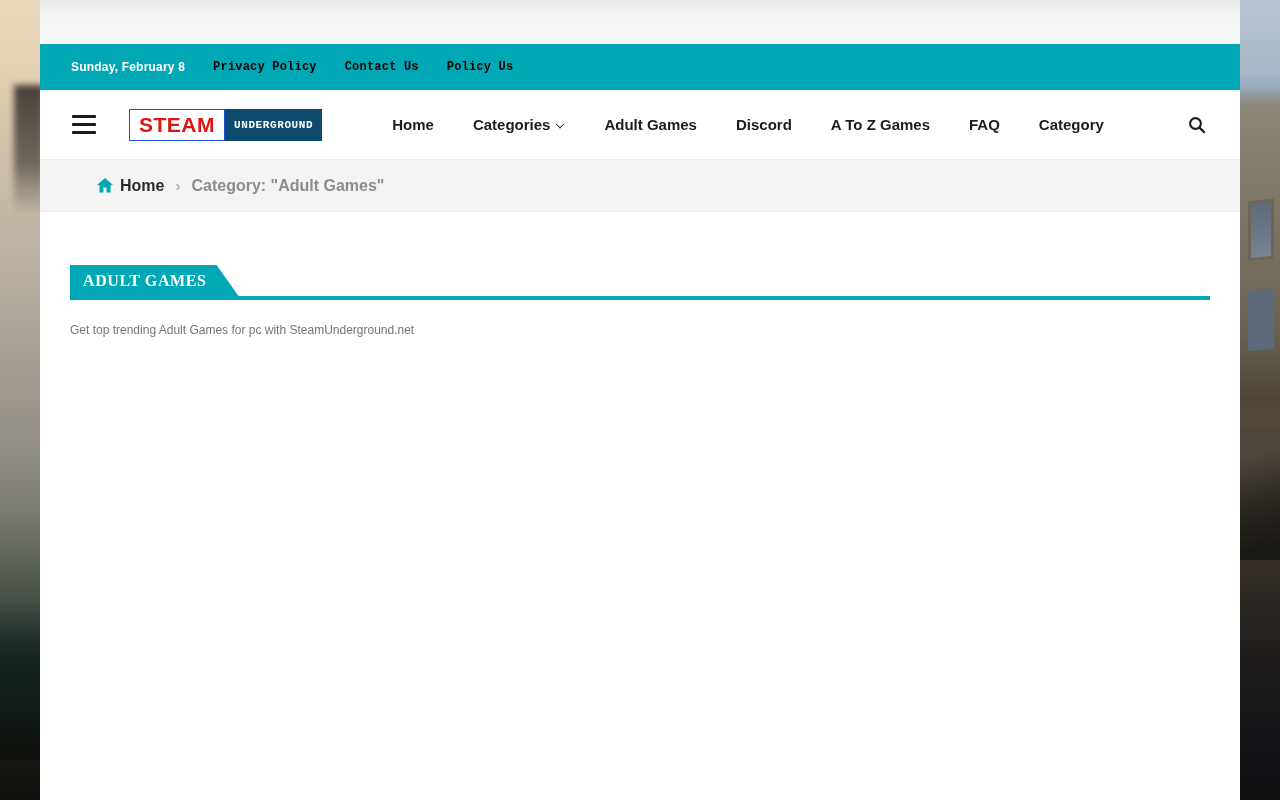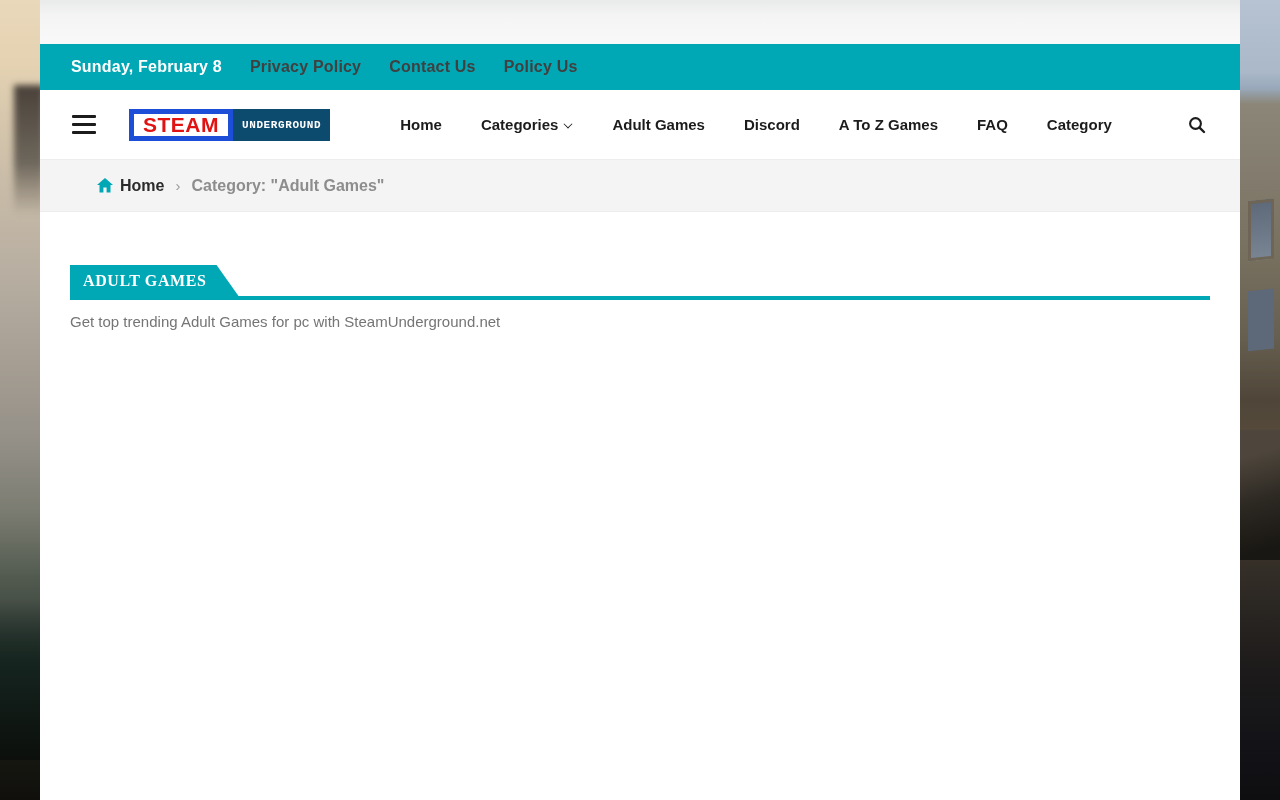--- a/index.html
+++ b/index.html
@@ -51,35 +51,35 @@
     position: absolute; left: 40px; top: 0; width: 1200px; height: 800px;
     display: flex; flex-direction: column; background: #ffffff;
   }
 
   .top-gap { height: 44px; background: linear-gradient(180deg, #e9eaea 0%, #f4f4f4 35%, #f9f9f9 100%); }
 
   
   .topbar {
     height: 46px; background: #00a8b5; color: #ffffff;
     display: flex; align-items: center; padding: 0 31px; gap: 28px;
-    font-size: 16px; font-weight: 600; letter-spacing: 0.2px;
+    font-size: 12px; font-weight: 600; letter-spacing: 0.2px;
   }
-  .topbar a { color: #404040; text-decoration: none; cursor: pointer; }
+  .topbar a { color: #000000; text-decoration: none; cursor: pointer; font-family: Liberation Mono, monospace; }
 
   
   .header {
     height: 70px; background: #ffffff; display: flex; align-items: center;
     padding: 0 30px 0 32px; border-bottom: 1px solid #ededed;
   }
   .menu-btn { width: 24px; display: flex; flex-direction: column; gap: 5px; cursor: pointer; }
   .menu-btn span { display: block; height: 3px; width: 24px; background: #1c1c1c; border-radius: 1px; }
 
   .logo { display: flex; align-items: stretch; margin-left: 33px; cursor: pointer; height: 32px; }
   .logo-steam {
-    background: #ffffff; border: 5px solid #1d4ed8; color: #e11212;
+    background: #ffffff; border: 1px solid #1d4ed8; color: #e11212;
     font-weight: 700; font-size: 21px; letter-spacing: 0.5px;
     display: flex; align-items: center; padding: 0 9px;
     font-family: "Liberation Sans", sans-serif; transform-origin: left center;
   }
   .logo-underground {
     background: #0c4a6e; color: #ffffff; font-weight: 700; font-size: 11px;
     letter-spacing: 0.6px; display: flex; align-items: center; padding: 0 9px; font-family: Liberation Mono, monospace;
   }
 
   .nav { display: flex; align-items: center; gap: 39px; margin-left: 70px; }
@@ -109,21 +109,21 @@
   .main { flex: 1; background: #ffffff; padding: 53px 30px 0 30px; }
   .section-head { display: flex; flex-direction: column; }
   .section-badge {
     align-self: flex-start; background: #00a8b5; color: #ffffff;
     font-family: "Liberation Serif", serif; font-weight: 700; font-size: 16px;
     letter-spacing: 0.6px; height: 31px; line-height: 31px;
     padding: 0 32px 0 13px;
     clip-path: polygon(0 0, calc(100% - 22px) 0, 100% 100%, 0 100%);
   }
   .section-underline { height: 4px; background: #00a8b5; width: 100%; }
-  .section-desc { margin-top: 13px; font-size: 15px; color: #757575; }
+  .section-desc { margin-top: 23px; font-size: 12px; color: #757575; }
 
   svg { display: block; }
 </style>
 </head>
 <body>
 
 <div class="bg-strip bg-left"></div>
 <div class="bg-strip bg-right"></div>
 
 <div class="page">

